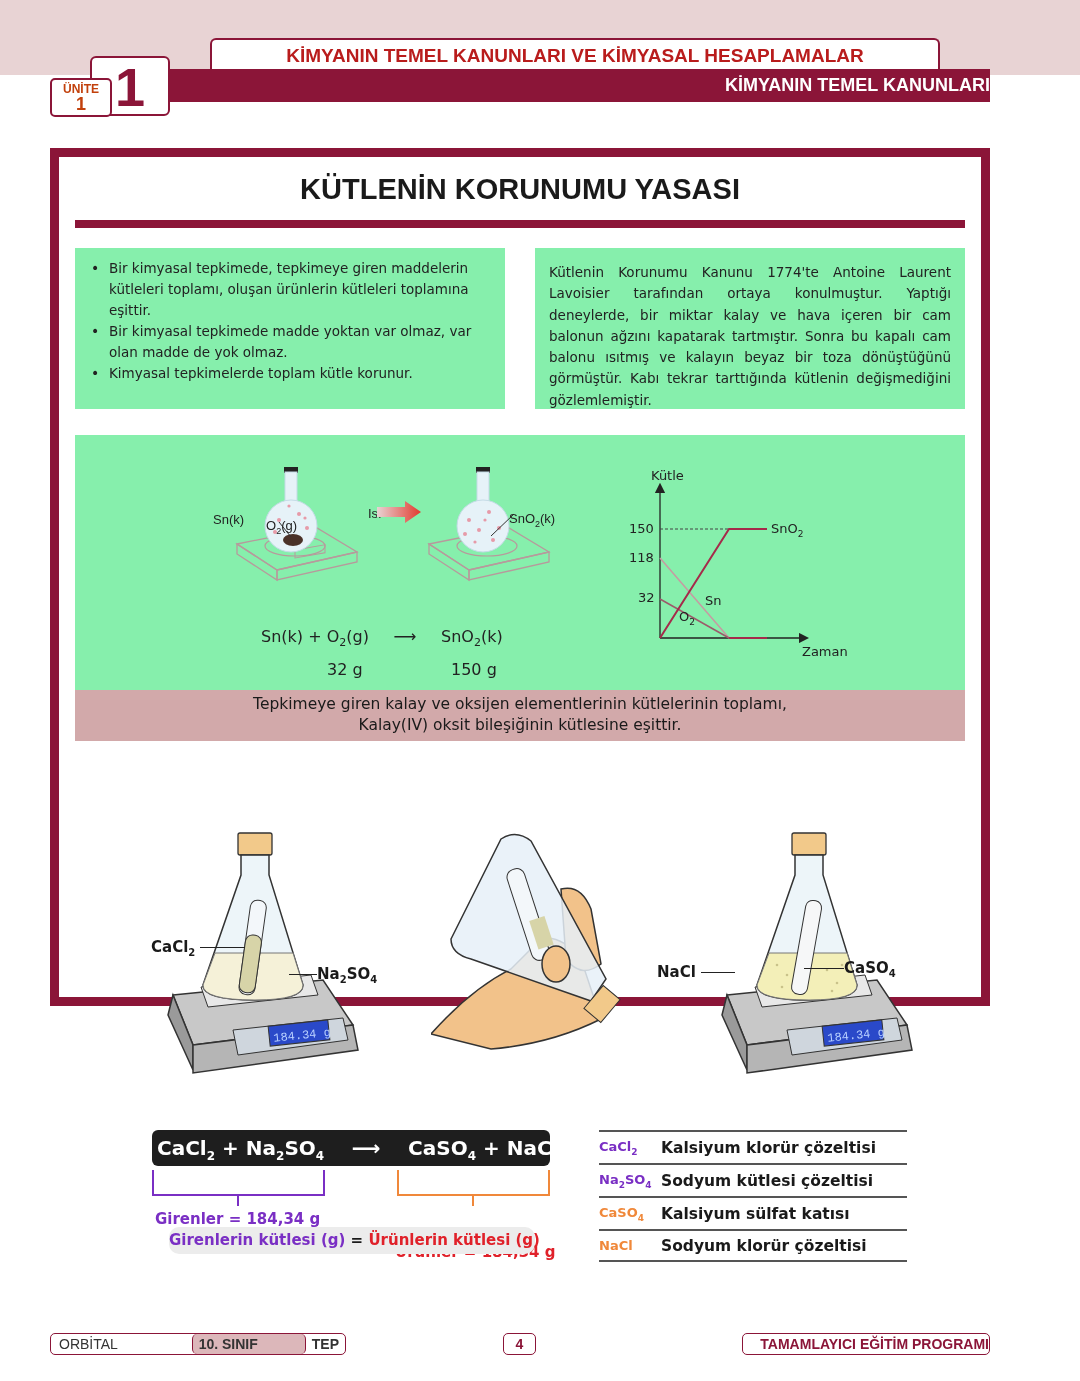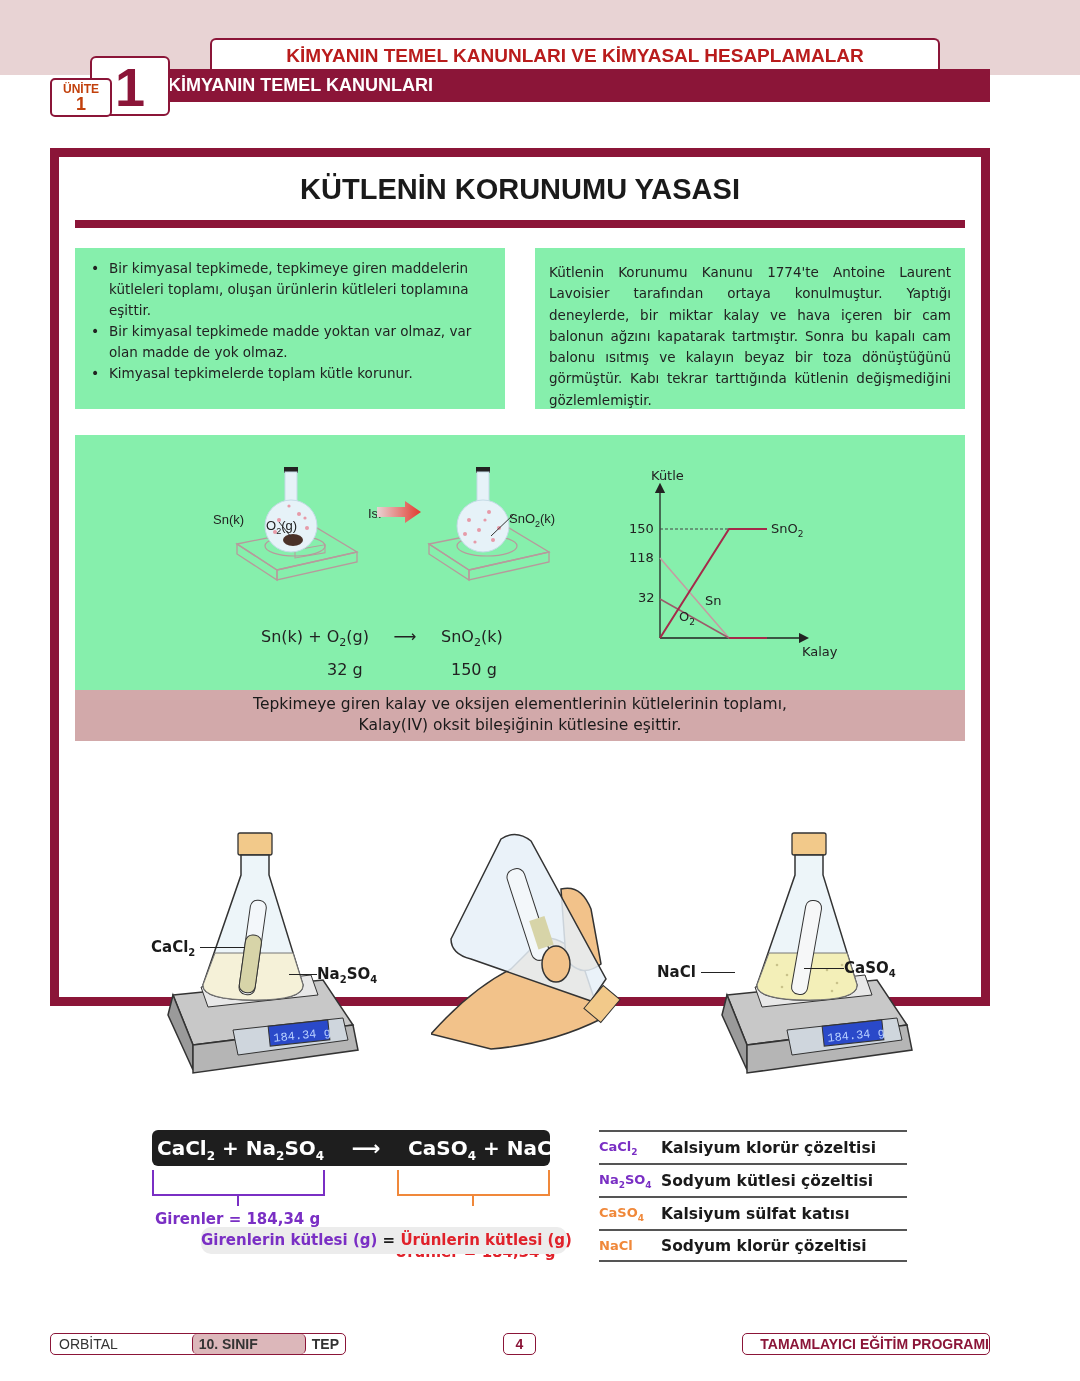--- a/index.html
+++ b/index.html
@@ -6,21 +6,21 @@
     html, body { width: 1080px; height: 1381px; background: #ffffff; overflow: hidden; }
     body { position: relative; font-family: "DejaVu Sans", sans-serif; color: #1a1a1a; }
 
     .top-band { position: absolute; left: 0; top: 0; width: 1080px; height: 75px; background: #e8d3d4; }
     .unit-box-small { position: absolute; left: 50px; top: 65px; width: 62px; height: 39px; background: #fff; border: 2px solid #8b1538; border-radius: 5px; text-align: center; font-family: "Liberation Sans", sans-serif; font-weight: bold; color: #c2410c; line-height: 1; margin-top: 13px; }
     .unit-box-small .u-label { display: block; font-size: 12px; margin-top: 3px; }
     .unit-box-small .u-num { display: block; font-size: 18px; }
     .unit-box-big { position: absolute; left: 90px; top: 56px; width: 80px; height: 60px; background: #fff; border: 2px solid #8b1538; border-radius: 6px; text-align: center; font-family: "Liberation Sans", sans-serif; font-weight: bold; color: #8b1538; font-size: 54px; line-height: 58px; }
     .unit-box-big span { color: #8b1538; }
     .title-top { position: absolute; left: 210px; top: 38px; width: 730px; height: 32px; background: #fff; border: 2px solid #8b1538; border-bottom: none; border-radius: 6px 6px 0 0; text-align: center; font-family: "Liberation Sans", sans-serif; font-weight: bold; font-size: 19px; color: #b91c1c; line-height: 32px; }
-    .title-bar { position: absolute; left: 168px; top: 69px; width: 822px; height: 33px; background: #8b1538; text-align: left; font-family: "Liberation Sans", sans-serif; font-weight: bold; font-size: 18px; color: #fff; line-height: 33px; }
+    .title-bar { position: absolute; left: 168px; top: 69px; width: 822px; height: 33px; background: #8b1538; text-align: right; font-family: "Liberation Sans", sans-serif; font-weight: bold; font-size: 18px; color: #fff; line-height: 33px; }
 
     .frame { position: absolute; left: 50px; top: 148px; width: 940px; height: 858px; border: 9px solid #8b1538; background: #fff; }
     .main-title { position: absolute; left: 0; top: 16px; width: 922px; text-align: center; font-family: "Liberation Sans", sans-serif; font-weight: bold; font-size: 29px; color: #1a1a1a; }
     .title-rule { position: absolute; left: 16px; top: 63px; width: 890px; height: 8px; background: #8b1538; }
 
     .pink-box { position: absolute; background: #86efac; }
     .box-left { left: 16px; top: 91px; width: 430px; height: 161px; padding: 10px 14px 0 14px; }
     .box-left ul { list-style: none; }
     .box-left li { position: relative; padding-left: 20px; font-size: 13.5px; line-height: 21px; color: #222; }
     .box-left li::before { content: "•"; position: absolute; left: 2px; top: 0; font-size: 14px; }
@@ -35,21 +35,21 @@
 
     .chart { position: absolute; left: 540px; top: 305px; width: 260px; height: 200px; }
 
     .illustration { position: absolute; }
 
     .reaction-pill { position: absolute; left: 93px; top: 973px; width: 398px; height: 36px; background: #1e1e1e; border-radius: 6px; color: #fff; font-weight: bold; font-size: 20px; line-height: 36px; padding-left: 5px; white-space: nowrap; }
     .reaction-pill sub { font-size: 12px; }
 
     .label-purple { position: absolute; color: #7a2fc4; font-weight: bold; font-size: 15px; }
     .label-red { position: absolute; color: #e0212a; font-weight: bold; font-size: 15px; }
-    .equality-bar { position: absolute; left: 110px; top: 1070px; width: 366px; height: 27px; background: #ececec; border-radius: 10px; font-weight: bold; font-size: 15px; line-height: 27px; white-space: nowrap; margin-left: 32px; }
+    .equality-bar { position: absolute; left: 110px; top: 1070px; width: 366px; height: 27px; background: #ececec; border-radius: 10px; font-weight: bold; font-size: 15px; line-height: 27px; white-space: nowrap; }
 
     .legend-table { position: absolute; left: 540px; top: 973px; width: 308px; }
     .legend-row { position: relative; height: 33px; border-top: 2px solid #555; display: flex; align-items: center; }
     .legend-row:last-child { border-bottom: 2px solid #555; }
     .legend-formula { width: 62px; font-size: 13px; font-weight: bold; }
     .legend-formula sub { font-size: 9px; }
     .legend-desc { font-size: 15.5px; font-weight: bold; color: #1a1a1a; }
 
     .footer { position: absolute; top: 1333px; height: 22px; font-family: "Liberation Sans", sans-serif; font-size: 14px; line-height: 20px; }
     .footer-left { left: 50px; width: 296px; border: 1px solid #8b1538; border-radius: 5px; background: #fff; display: flex; align-items: stretch; overflow: hidden; }
@@ -155,21 +155,21 @@
     <polyline points="61,176 130,67 168,67" fill="none" stroke="#a52a4a" stroke-width="2"></polyline>
     <line x1="130" y1="176" x2="168" y2="176" stroke="#a52a4a" stroke-width="2"></line>
   </svg>
   <div class="small-label" style="left:592px; top:311px; font-family:'DejaVu Sans',sans-serif;">Kütle</div>
   <div class="small-label" style="left:570px; top:364px; font-family:'DejaVu Sans',sans-serif;">150</div>
   <div class="small-label" style="left:570px; top:393px; font-family:'DejaVu Sans',sans-serif;">118</div>
   <div class="small-label" style="left:579px; top:433px; font-family:'DejaVu Sans',sans-serif;">32</div>
   <div class="small-label" style="left:712px; top:364px; font-family:'DejaVu Sans',sans-serif;">SnO<sub style="font-size:9px;">2</sub></div>
   <div class="small-label" style="left:646px; top:436px; font-family:'DejaVu Sans',sans-serif;">Sn</div>
   <div class="small-label" style="left:620px; top:452px; font-family:'DejaVu Sans',sans-serif;">O<sub style="font-size:9px;">2</sub></div>
-  <div class="small-label" style="left:743px; top:487px; font-family:'DejaVu Sans',sans-serif;">Kalay</div>
+  <div class="small-label" style="left:743px; top:487px; font-family:'DejaVu Sans',sans-serif;">Zaman</div>
 
   <div class="eq-line" style="left:202px; top:470px;">
     <span>Sn(k)</span>
     <span>+</span>
     <span><span>O</span><sub style="font-size:11px;">2</sub><span>(g)</span></span>
     <span style="display:inline-block; width:62px; text-align:center;">⟶</span>
     <span><span>SnO</span><sub style="font-size:11px;">2</sub><span>(k)</span></span>
   </div>
   <div class="eq-line" style="left:202px; top:503px;margin-top:48px;">118 g</div>
   <div class="eq-line" style="left:268px; top:503px;">32 g</div>

